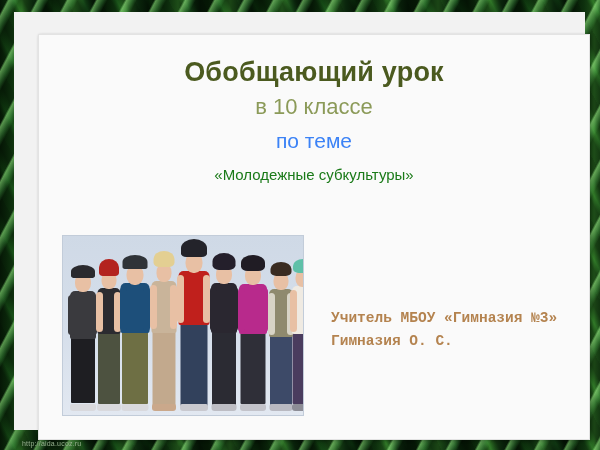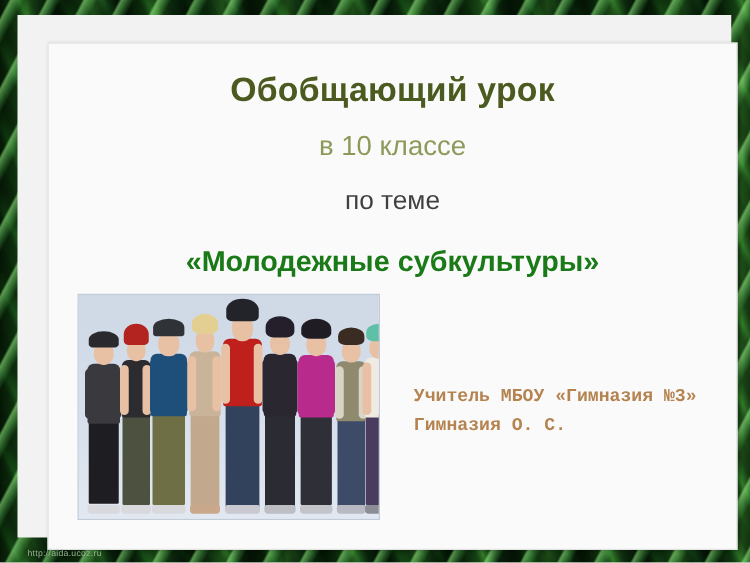--- a/index.html
+++ b/index.html
@@ -84,34 +84,33 @@
     font-size: 27px;
     font-weight: bold;
     color: #4b5a1f;
     line-height: 34px;
     letter-spacing: 0.2px;
   }
   .line-class {
     font-size: 22px;
     color: #8b9a58;
     line-height: 32px;
-    margin-top: 12px;
+    margin-top: 2px;
   }
   .line-topic-label {
     font-size: 21px;
-    color: #404040;
+    color: #3b82f6;
     line-height: 32px;
-    margin-top: 12px;
+    margin-top: 2px;
   }
   .line-topic {
-    font-size: 23px;
+    font-size: 15px;
     color: #1a7a18;
     line-height: 34px;
-    margin-top: 15px;
-    font-weight: bold;
+    margin-top: 1px;
   }
 
   
   #subculture-illustration {
     position: absolute;
     left: 23px;
     top: 200px;
     width: 242px;
     height: 181px;
     background: linear-gradient(#cfd9e6, #d6dfeb 55%, #e2e8f1);

